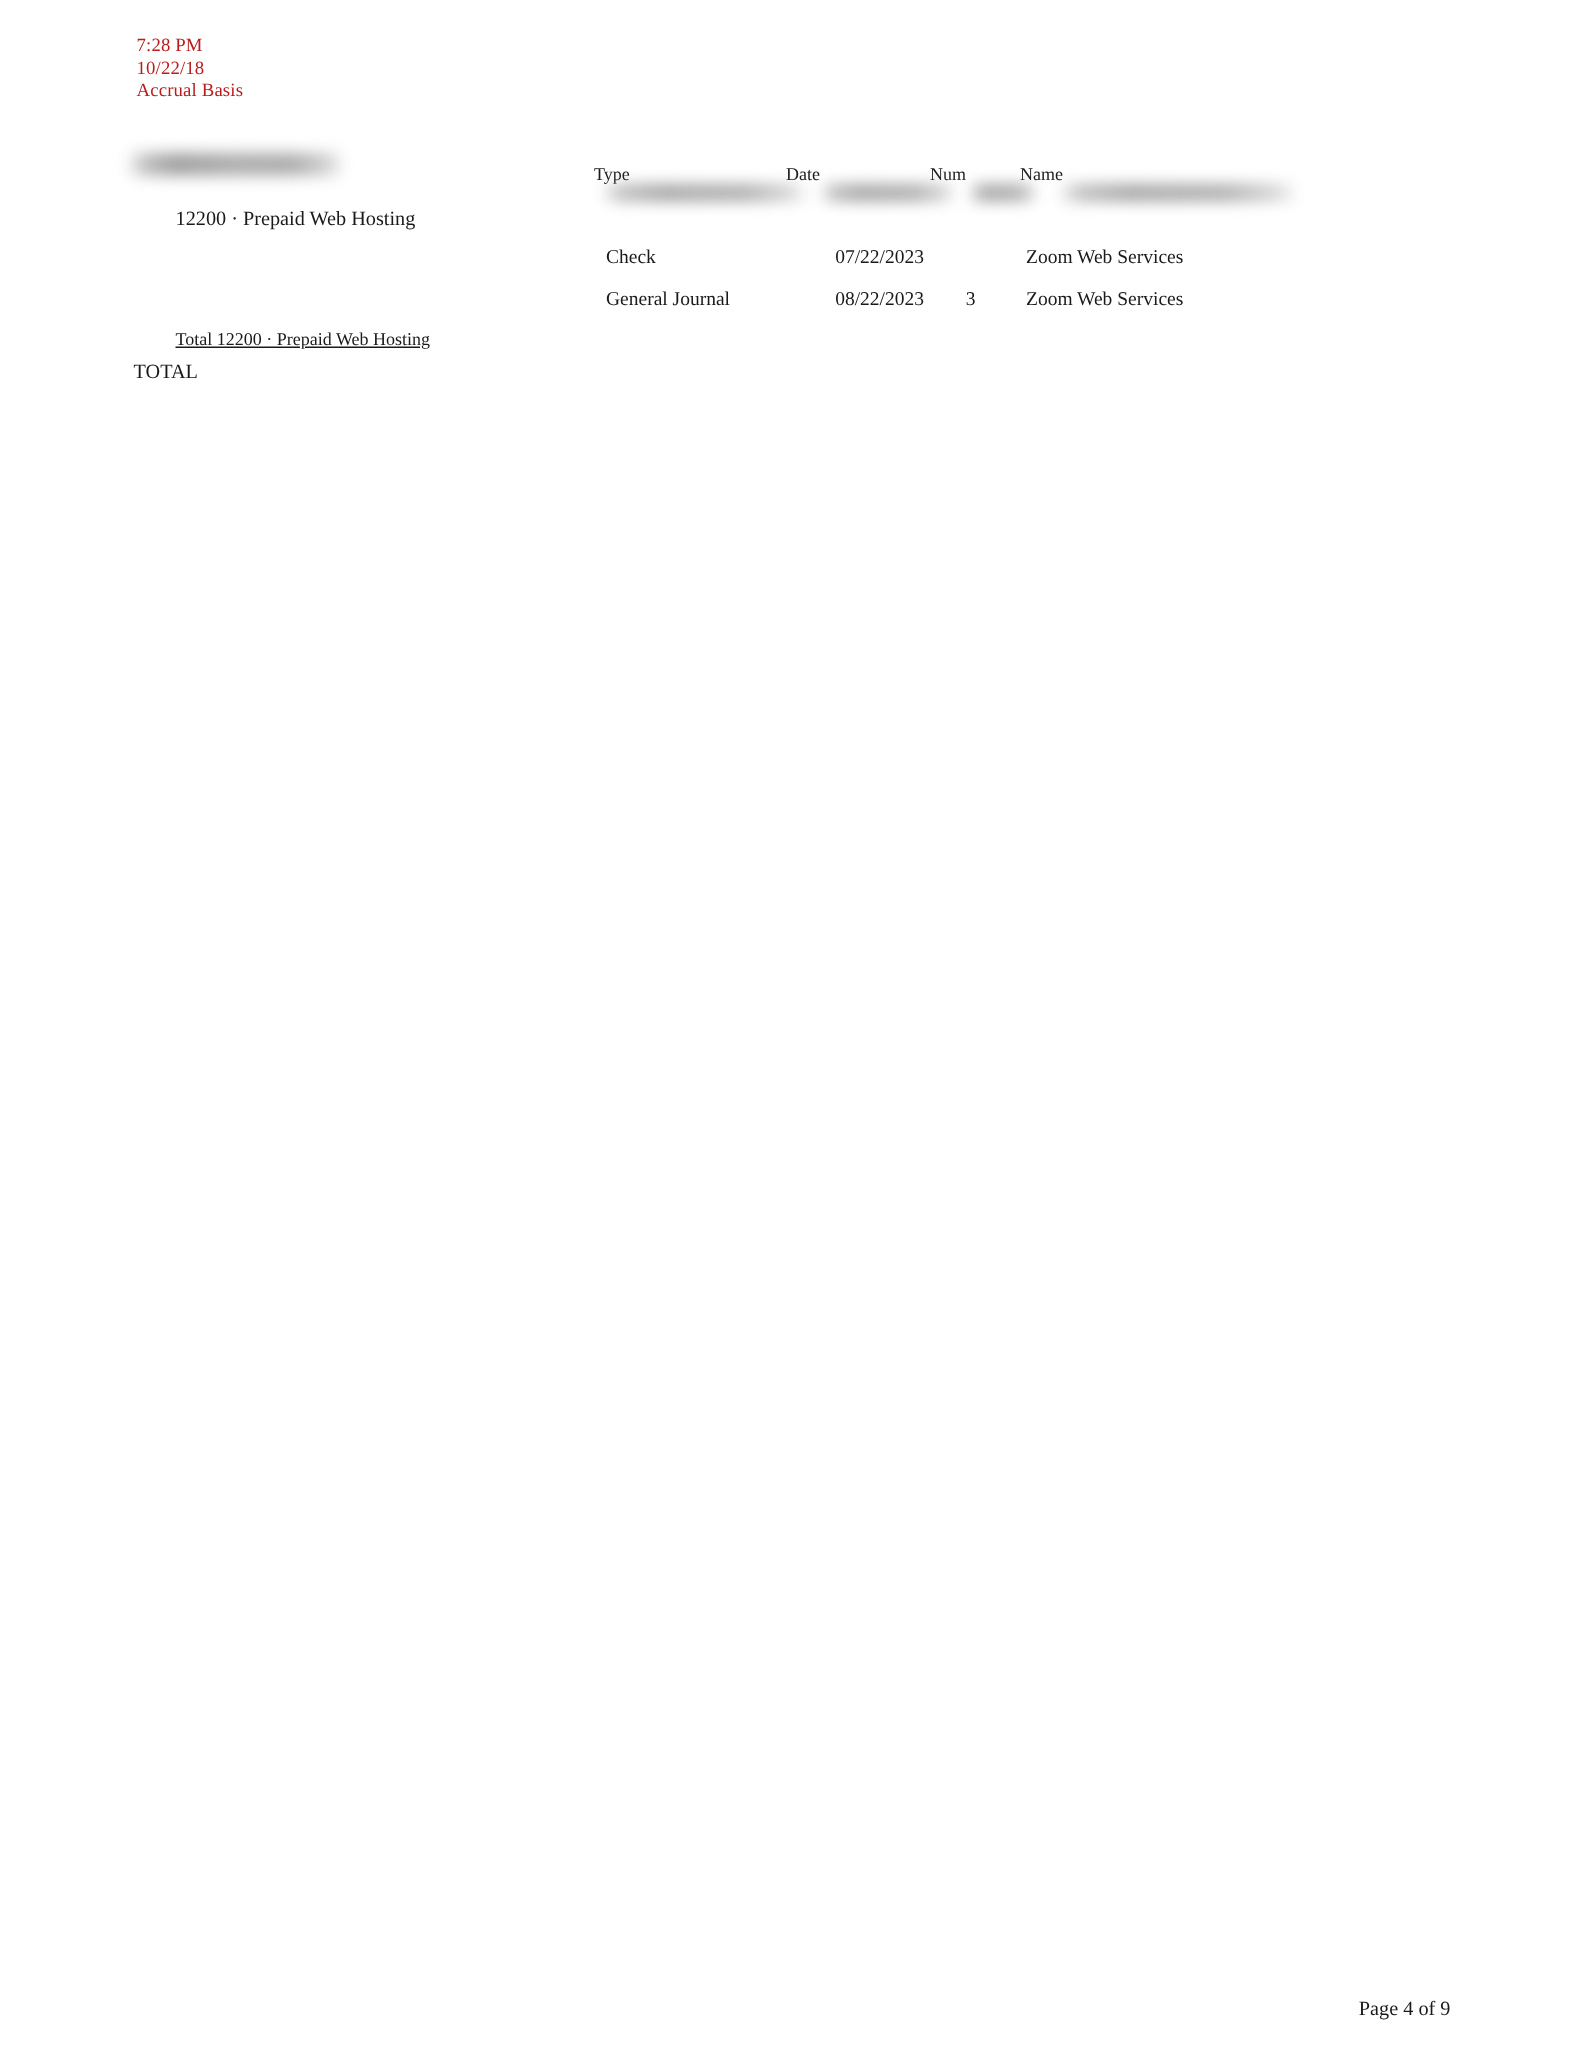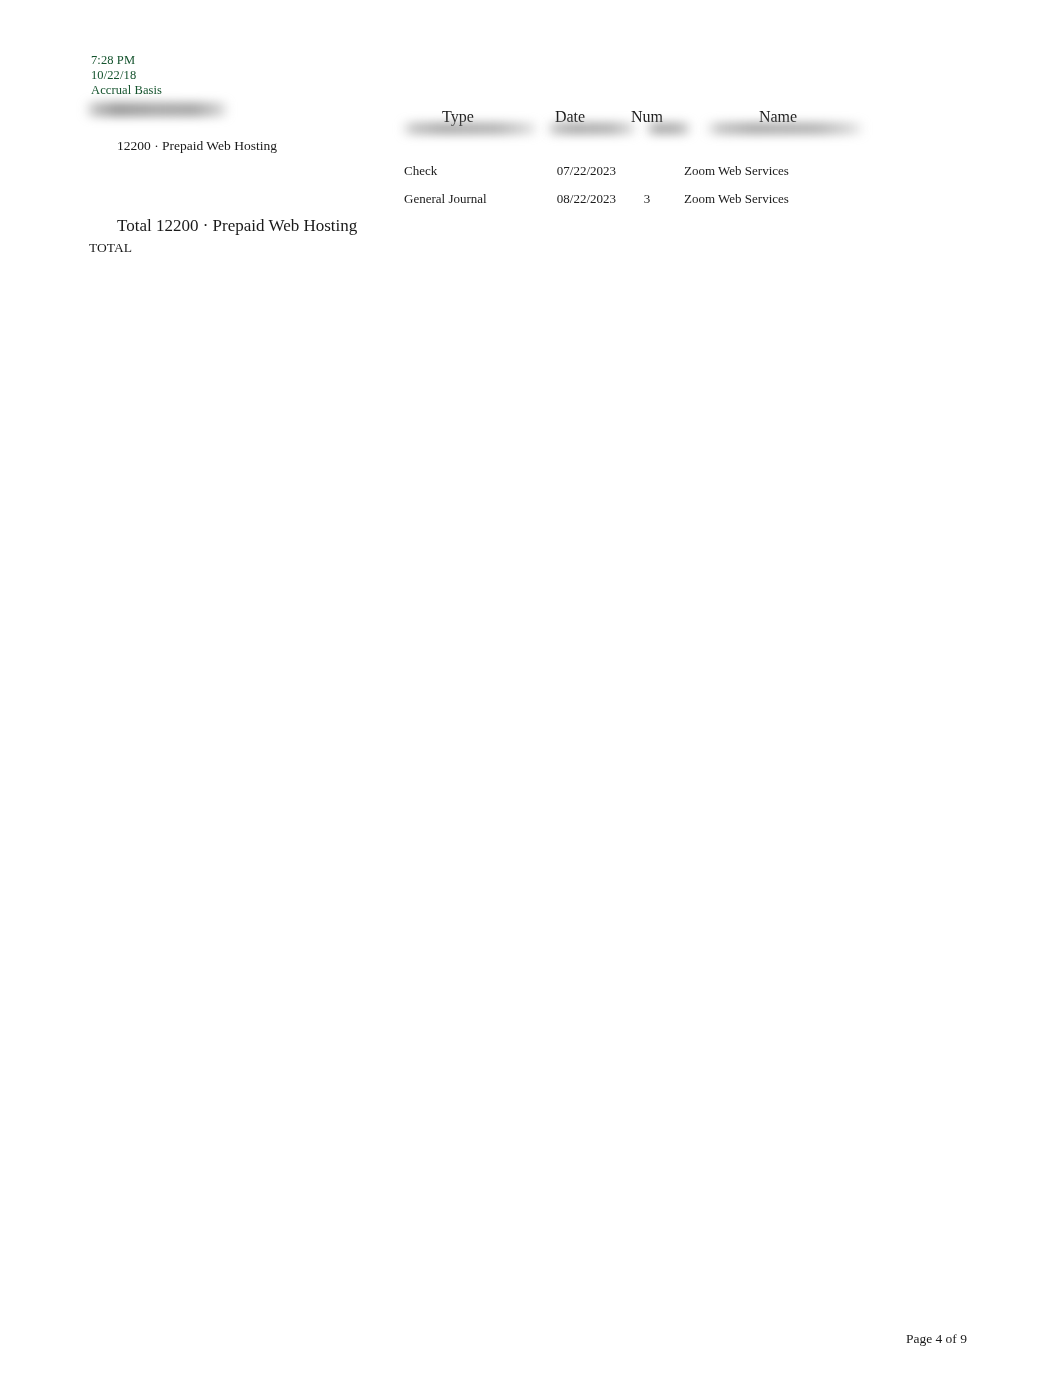--- a/index.html
+++ b/index.html
@@ -21,23 +21,22 @@
     inset: 0;
   }
 
   
   .meta {
     position: absolute;
     left: 91px;
     top: 23px;
     font-size: 12.5px;
     line-height: 15px;
-    color: #14532d;
-    white-space: nowrap;
-    margin-top: 30px;
+    color: #b91c1c;
+    white-space: nowrap;
   }
   .meta div { letter-spacing: 0.1px; }
 
   .title-block {
     position: absolute;
     left: 0;
     right: 0;
     top: 8px;
     text-align: center;
   }
@@ -104,23 +103,24 @@
     left: 117px;
     top: 138px;
     font-size: 13.5px;
     line-height: 16px;
     white-space: nowrap;
   }
   .total-account-line {
     position: absolute;
     left: 117px;
     top: 218px;
-    font-size: 17px;
+    font-size: 12px;
     line-height: 16px;
     white-space: nowrap;
+    text-decoration: underline;
   }
   .grand-total-line {
     position: absolute;
     left: 89px;
     top: 240px;
     font-size: 13.5px;
     line-height: 16px;
     white-space: nowrap;
   }
 
@@ -130,24 +130,24 @@
     left: 396px;
     top: 108px;
     width: 480px;
   }
   .col-head-row {
     position: relative;
     height: 30px;
   }
   .col-head {
     position: absolute;
-    font-size: 16px;
+    font-size: 12px;
     line-height: 17px;
     top: 0;
-    text-align: center;
+    text-align: left;
     white-space: nowrap;
   }
   .col-type  { left: 0px;   width: 124px; }
   .col-date  { left: 128px; width: 92px;  }
   .col-num   { left: 224px; width: 54px;  }
   .col-name  { left: 284px; width: 196px; }
 
   .rows {
     position: absolute;
     left: 396px;

